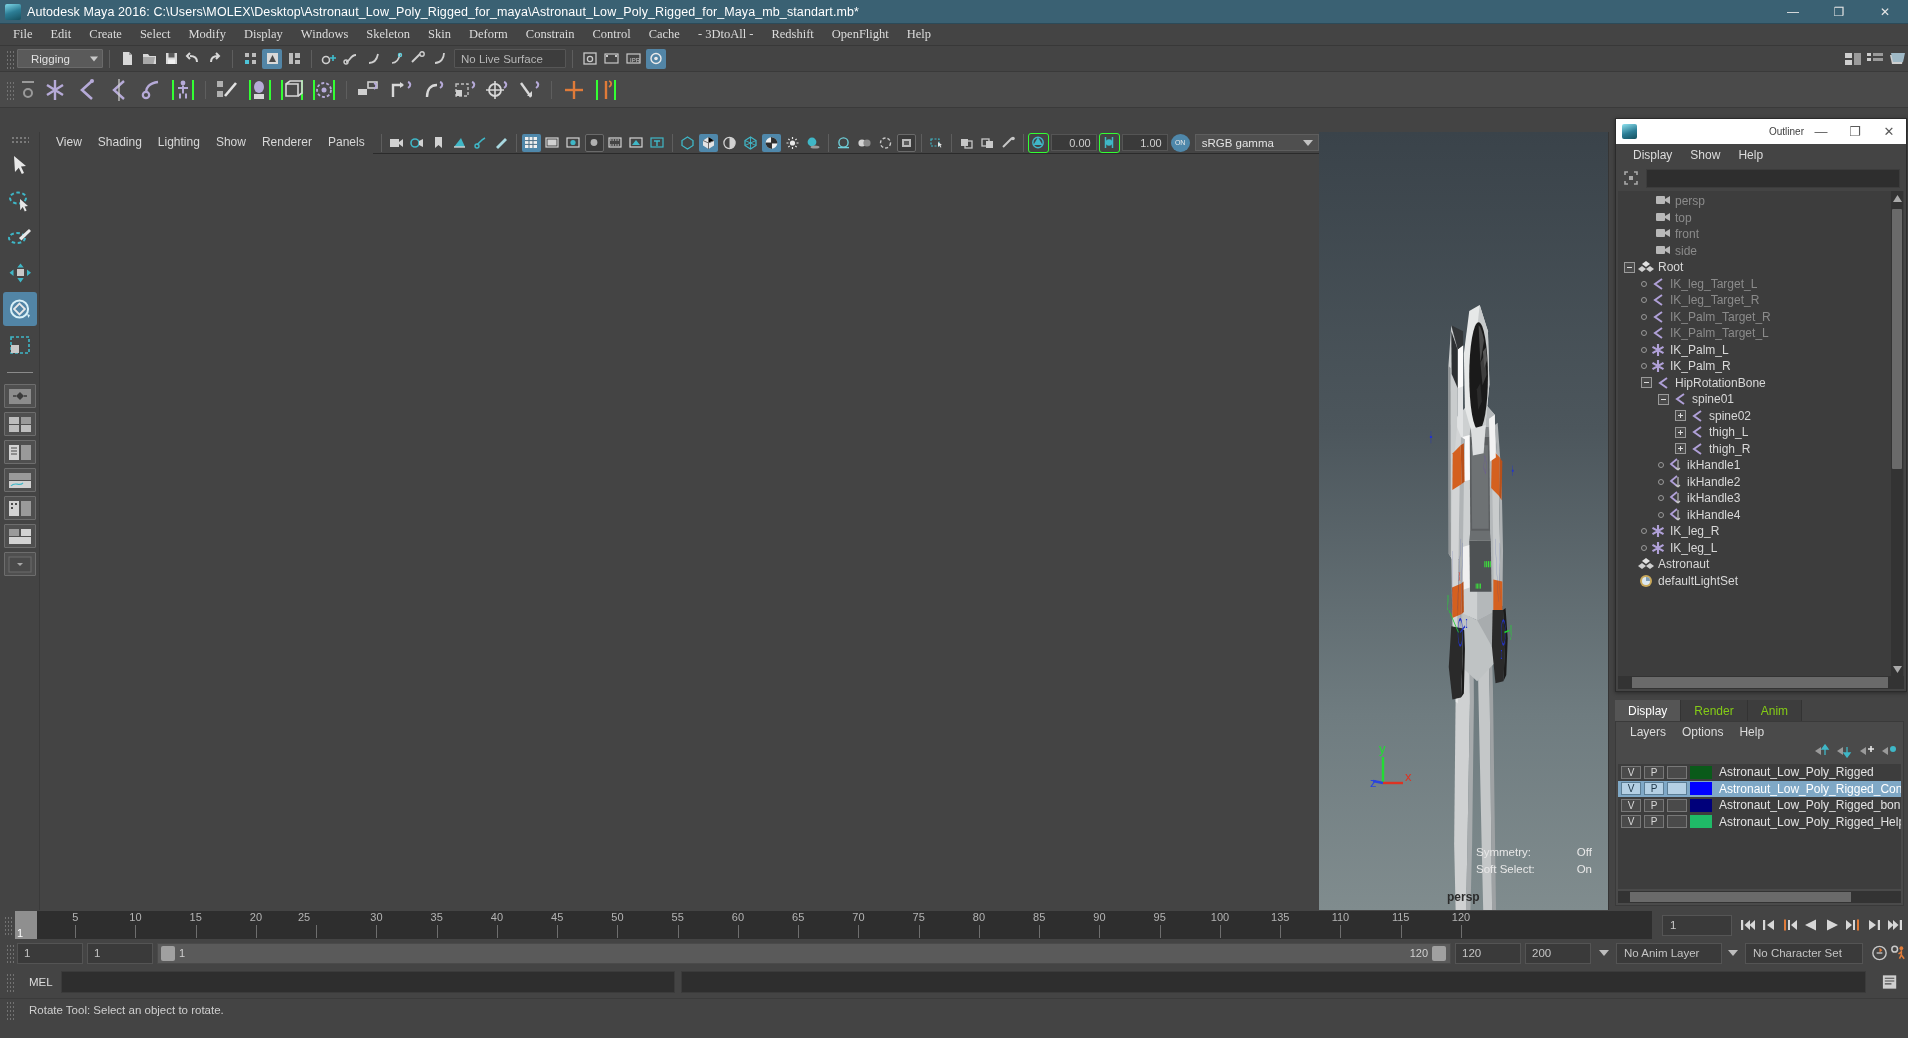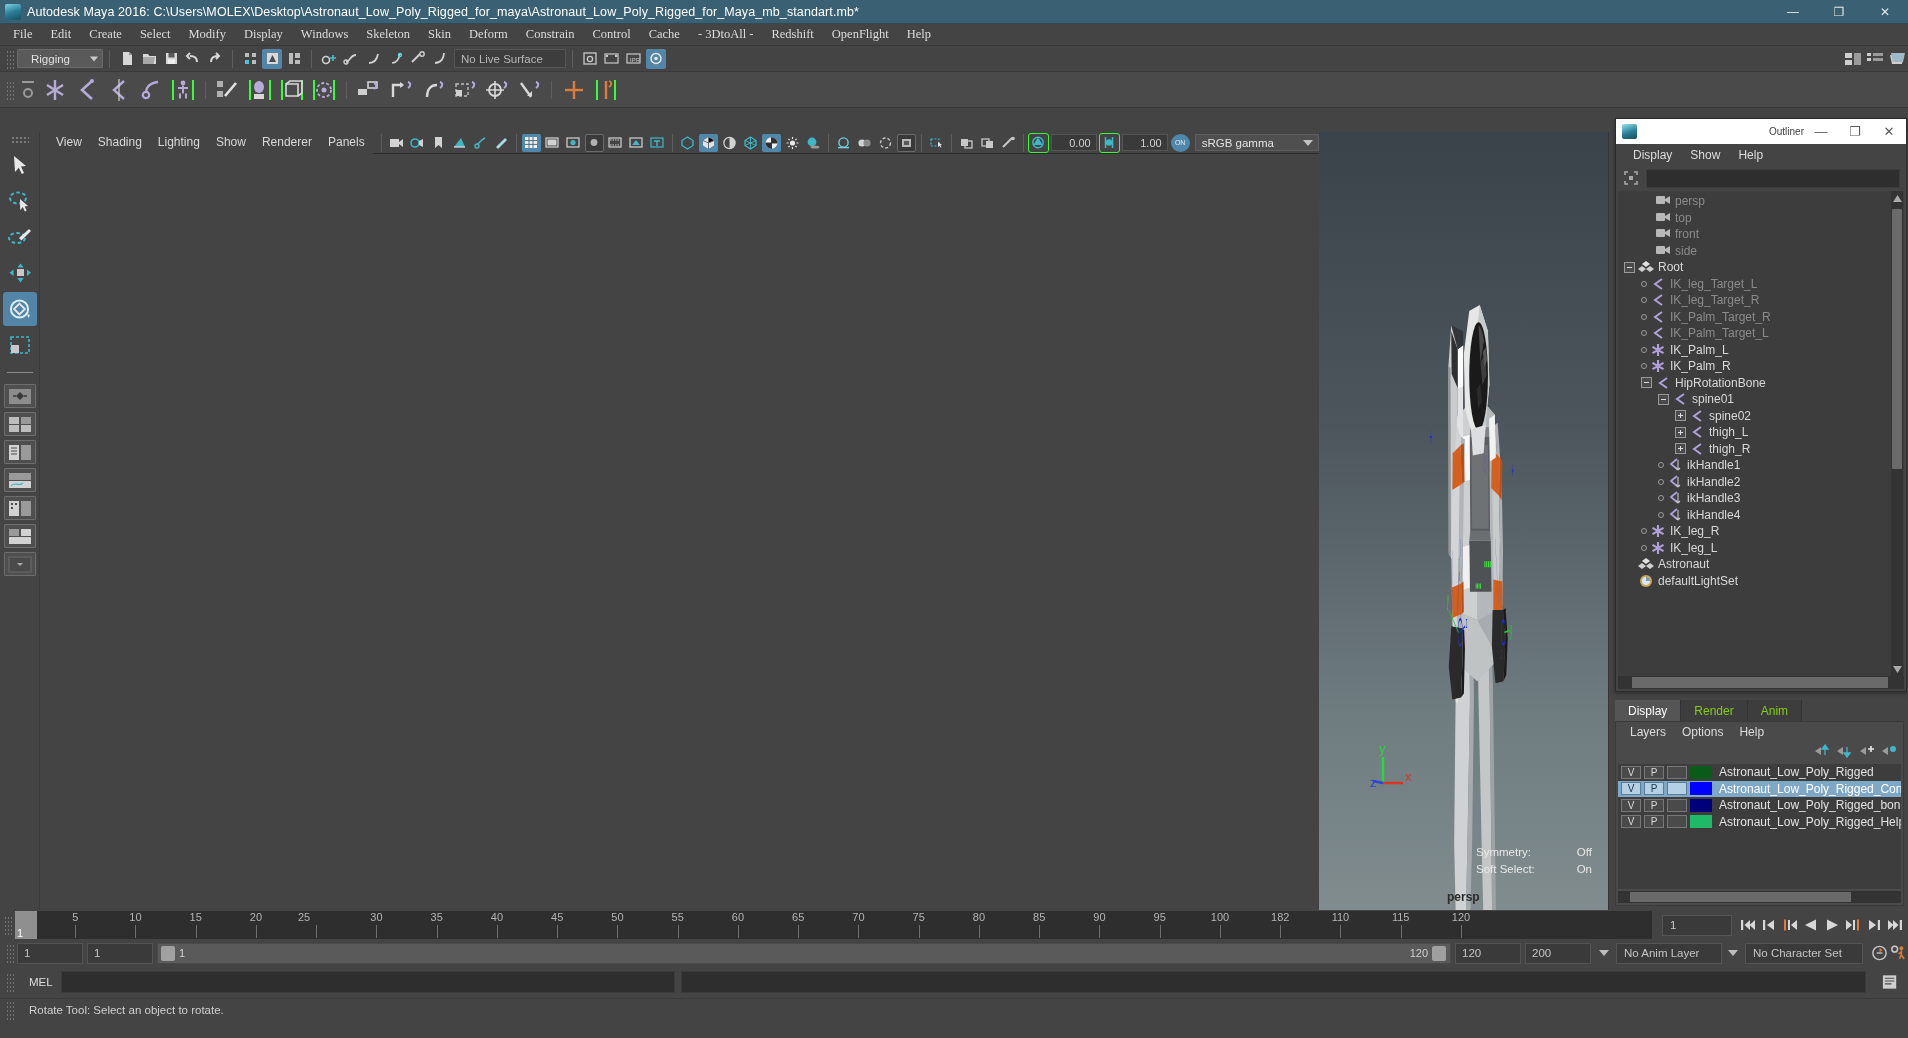--- a/index.html
+++ b/index.html
@@ -1565,21 +1565,21 @@
           <div class="ts-num" style="left: 963.967px;">80</div>
           <div class="ts-tick" style="left: 1024.21px;"></div>
           <div class="ts-num" style="left: 1024.21px;">85</div>
           <div class="ts-tick" style="left: 1084.46px;"></div>
           <div class="ts-num" style="left: 1084.46px;">90</div>
           <div class="ts-tick" style="left: 1144.71px;"></div>
           <div class="ts-num" style="left: 1144.71px;">95</div>
           <div class="ts-tick" style="left: 1204.96px;"></div>
           <div class="ts-num" style="left: 1204.96px;">100</div>
           <div class="ts-tick" style="left: 1265.21px;"></div>
-          <div class="ts-num" style="left: 1265.21px;">182</div>
+          <div class="ts-num" style="left: 1265.21px;">135</div>
           <div class="ts-tick" style="left: 1325.45px;"></div>
           <div class="ts-num" style="left: 1325.45px;">110</div>
           <div class="ts-tick" style="left: 1385.7px;"></div>
           <div class="ts-num" style="left: 1385.7px;">115</div>
           <div class="ts-tick" style="left: 1445.95px;"></div>
           <div class="ts-num" style="left: 1445.95px;">120</div>
         </div>
       <div class="ts-field">1</div>
       <div class="play-ctrls">
         <div class="pbtn">

